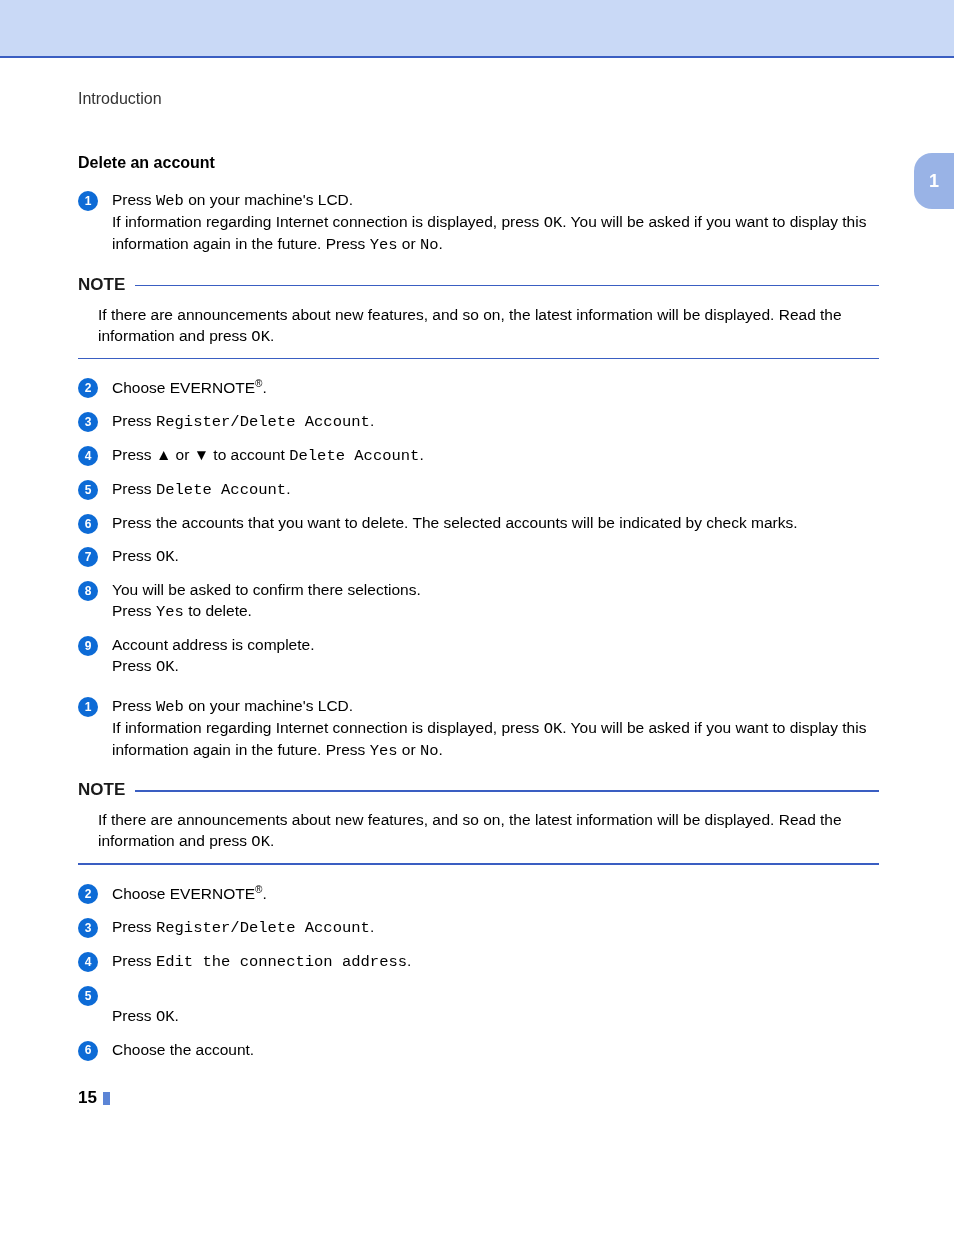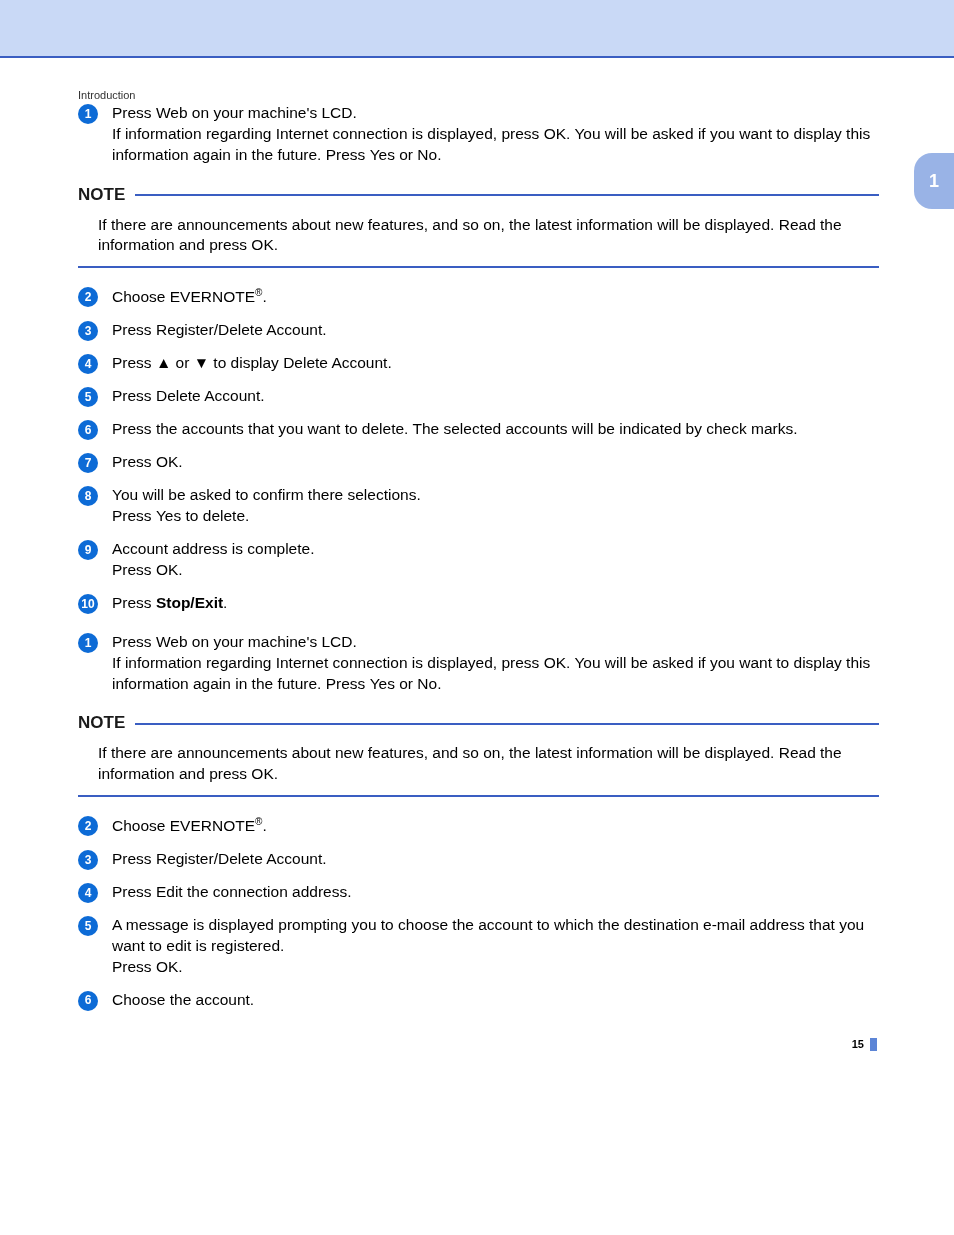--- a/index.html
+++ b/index.html
@@ -14,22 +14,23 @@
     .header-band {
       height: 58px;
       background: #c9d9f6;
       border-bottom: 2px solid #3a5ec2;
     }
     .page {
       padding: 30px 75px 40px 78px;
       position: relative;
     }
     .section-label {
-      font-size: 11px;
+      font-size: 16px;
       color: #333;
+      margin-bottom: 42px;
     }
     .tab {
       position: absolute;
       right: 0;
       top: 95px;
       width: 40px;
       height: 56px;
       background: #99b3e6;
       border-top-left-radius: 18px;
       border-bottom-left-radius: 18px;
@@ -61,21 +62,21 @@
       font-size: 12px;
       font-weight: bold;
       display: flex;
       align-items: center;
       justify-content: center;
       margin-right: 14px;
       margin-top: 1px;
     }
     .step-body { flex: 1; }
     .mono {
-      font-family: Liberation Sans, sans-serif;
+      font-family: Liberation Mono, monospace;
     }
     .bold { font-weight: bold; }
     .note-block {
       margin-top: 6px;
       margin-bottom: 18px;
     }
     .note-title-row {
       display: flex;
       align-items: center;
       margin-bottom: 8px;
@@ -95,23 +96,22 @@
       padding-left: 20px;
       margin-bottom: 8px;
     }
     .note-bottom-rule {
       height: 1.5px;
       background: #3a5ec2;
       margin-top: 10px;
     }
     .sup { font-size: 10px; vertical-align: super; }
     .page-num {
-      text-align: right;
-      font-weight: bold;
-      font-size: 11px;
+      font-weight: bold;
+      font-size: 17px;
       margin-top: 26px;
       padding-right: 2px;
     }
     .pn-tick {
       display: inline-block;
       width: 7px;
       height: 13px;
       background: #5c85d6;
       vertical-align: middle;
       margin-left: 6px;
@@ -122,20 +122,21 @@
 <body>
 
 <div class="header-band"></div>
 
 <div class="page">
 
   <div class="section-label">Introduction</div>
 
   <div class="tab">1</div>
 
+  <h3 class="subhead">Delete an account</h3>
 
   <div class="steps">
     <div class="step">
       <div class="bullet">1</div>
       <div class="step-body">
         <span>Press </span><span class="mono">Web</span><span> on your machine's LCD.</span><br>
         <span>If information regarding Internet connection is displayed, press </span><span class="mono">OK</span><span>. You will be asked if you want to display this information again in the future. Press </span><span class="mono">Yes</span><span> or </span><span class="mono">No</span><span>.</span>
       </div>
     </div>
   </div>
@@ -155,21 +156,21 @@
     <div class="step">
       <div class="bullet">2</div>
       <div class="step-body"><span>Choose EVERNOTE</span><span class="sup">®</span><span>.</span></div>
     </div>
     <div class="step">
       <div class="bullet">3</div>
       <div class="step-body"><span>Press </span><span class="mono">Register/Delete Account</span><span>.</span></div>
     </div>
     <div class="step">
       <div class="bullet">4</div>
-      <div class="step-body"><span>Press </span><span class="arrow">▲</span><span> or </span><span class="arrow">▼</span><span> to display </span><span class="mono">Delete Account</span><span>.</span></div>
+      <div class="step-body"><span>Press </span><span class="arrow">▲</span><span> or </span><span class="arrow">▼</span><span> to account </span><span class="mono">Delete Account</span><span>.</span></div>
     </div>
     <div class="step">
       <div class="bullet">5</div>
       <div class="step-body"><span>Press </span><span class="mono">Delete Account</span><span>.</span></div>
     </div>
     <div class="step">
       <div class="bullet">6</div>
       <div class="step-body">Press the accounts that you want to delete. The selected accounts will be indicated by check marks.</div>
     </div>
     <div class="step">
@@ -182,24 +183,20 @@
         <span>You will be asked to confirm there selections.</span><br>
         <span>Press </span><span class="mono">Yes</span><span> to delete.</span>
       </div>
     </div>
     <div class="step">
       <div class="bullet">9</div>
       <div class="step-body">
         <span>Account address is complete.</span><br>
         <span>Press </span><span class="mono">OK</span><span>.</span>
       </div>
-    </div>
-    <div class="step">
-      <div class="bullet">10</div>
-      <div class="step-body"><span>Press </span><span class="bold">Stop/Exit</span><span>.</span></div>
     </div>
   </div>
 
 
   <div class="steps">
     <div class="step">
       <div class="bullet">1</div>
       <div class="step-body">
         <span>Press </span><span class="mono">Web</span><span> on your machine's LCD.</span><br>
         <span>If information regarding Internet connection is displayed, press </span><span class="mono">OK</span><span>. You will be asked if you want to display this information again in the future. Press </span><span class="mono">Yes</span><span> or </span><span class="mono">No</span><span>.</span>
@@ -227,21 +224,21 @@
       <div class="bullet">3</div>
       <div class="step-body"><span>Press </span><span class="mono">Register/Delete Account</span><span>.</span></div>
     </div>
     <div class="step">
       <div class="bullet">4</div>
       <div class="step-body"><span>Press </span><span class="mono">Edit the connection address</span><span>.</span></div>
     </div>
     <div class="step">
       <div class="bullet">5</div>
       <div class="step-body">
-        <span>A message is displayed prompting you to choose the account to which the destination e-mail address that you want to edit is registered.</span><br>
+        <br>
         <span>Press </span><span class="mono">OK</span><span>.</span>
       </div>
     </div>
     <div class="step">
       <div class="bullet">6</div>
       <div class="step-body">Choose the account.</div>
     </div>
   </div>
 
   <div class="page-num">

